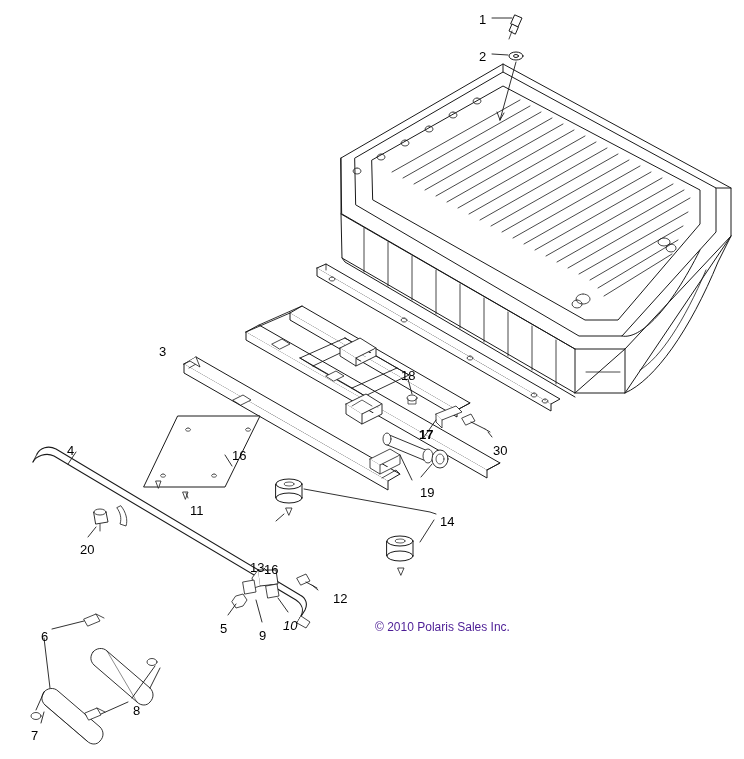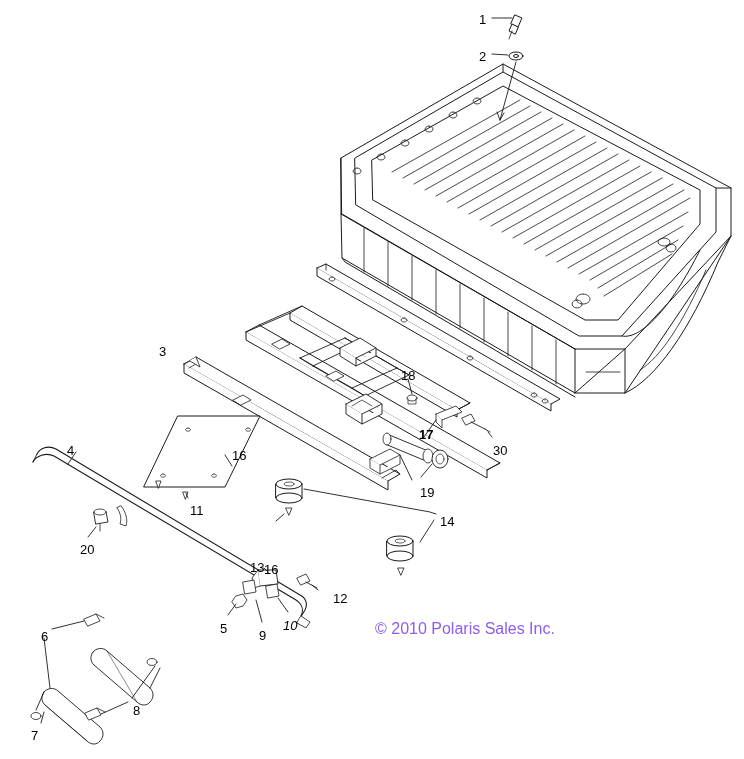--- a/index.html
+++ b/index.html
@@ -28,22 +28,22 @@
     position: absolute;
     font-family: "Liberation Sans", sans-serif;
     font-size: 13px;
     color: #000000;
     white-space: nowrap;
     line-height: 1;
   }
   .copyright {
     position: absolute;
     font-family: "Liberation Sans", sans-serif;
-    font-size: 16px;
-    color: #8b5cf6;
+    font-size: 12px;
+    color: #4c1d95;
     white-space: nowrap;
   }
 </style>
 </head>
 <body>
 
 <div id="page">
 
   <svg id="diagram-svg" viewBox="0 0 744 759">
     <g fill="none" stroke="#1a1a1a" stroke-width="1" stroke-linejoin="round" stroke-linecap="round">

